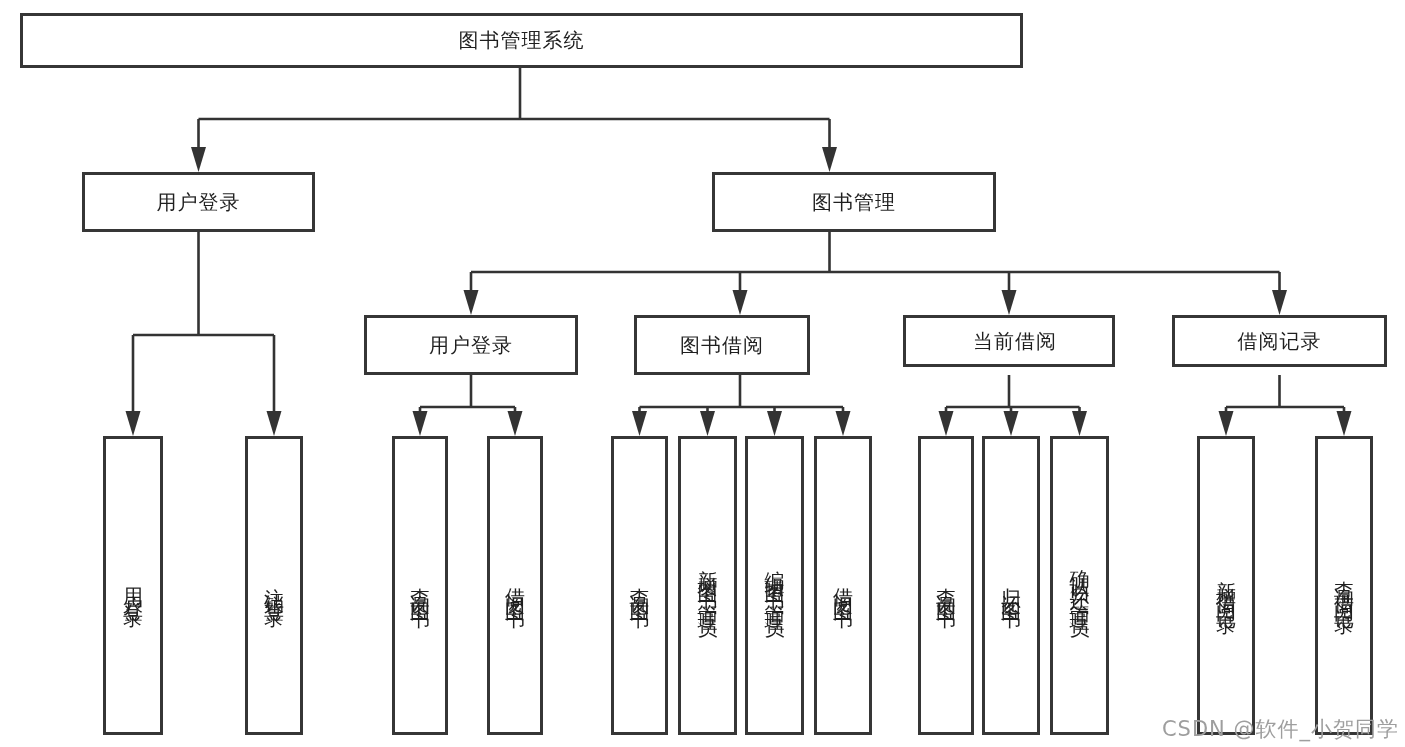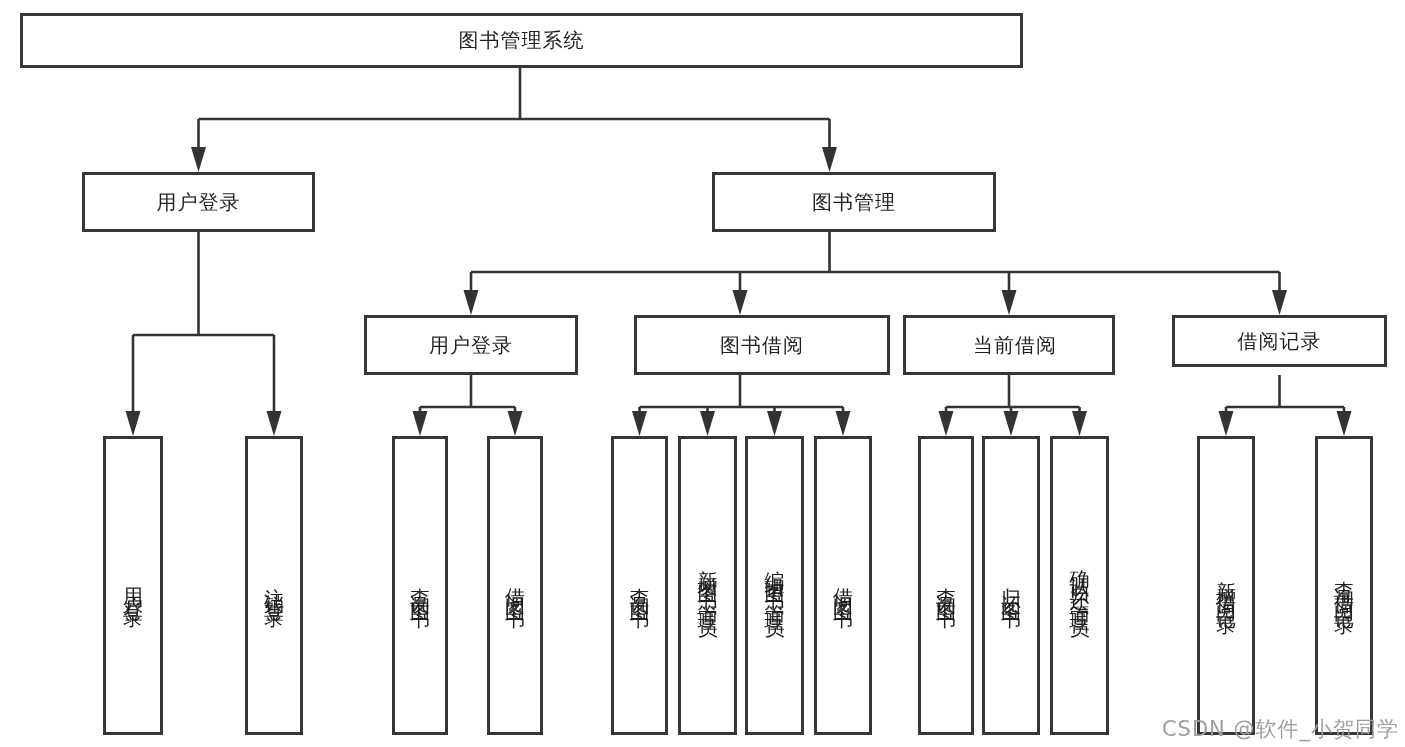--- a/index.html
+++ b/index.html
@@ -34,22 +34,22 @@
     line-height:1.15;
     white-space:nowrap;
   }
   
   .n-root{left:20px;top:13px;width:1003px;height:55px;}
   
   .n-user-login{left:82px;top:172px;width:233px;height:60px;}
   .n-book-mgmt{left:712px;top:172px;width:284px;height:60px;}
   
   .n-new-books{left:364px;top:315px;width:214px;height:60px;}
-  .n-book-borrow{left:634px;top:315px;width:256px;height:60px;}
-  .n-current-borrow{left:903px;top:315px;width:212px;height:60px;padding-left:12px;}
+  .n-book-borrow{left:634px;top:315px;width:176px;height:60px;}
+  .n-current-borrow{left:903px;top:315px;width:212px;height:52px;padding-left:12px;}
   .n-borrow-records{left:1172px;top:315px;width:215px;height:52px;}
   
   .leaf{top:436px;height:299px;}
   .l-g1a{left:103px;width:60px;}
   .l-g1b{left:245px;width:58px;}
   .l-g2a{left:392px;width:56px;}
   .l-g2b{left:487px;width:56px;}
   .l-g3a{left:611px;width:57px;}
   .l-g3b{left:678px;width:59px;}
   .l-g3c{left:745px;width:59px;}

